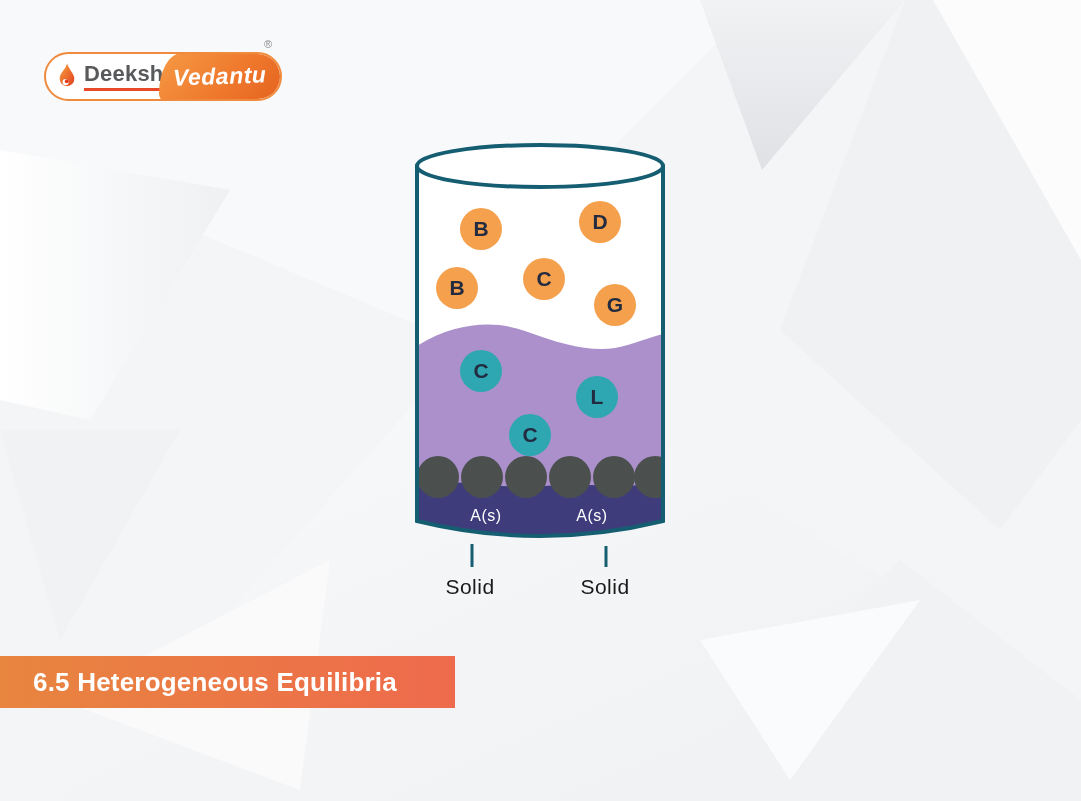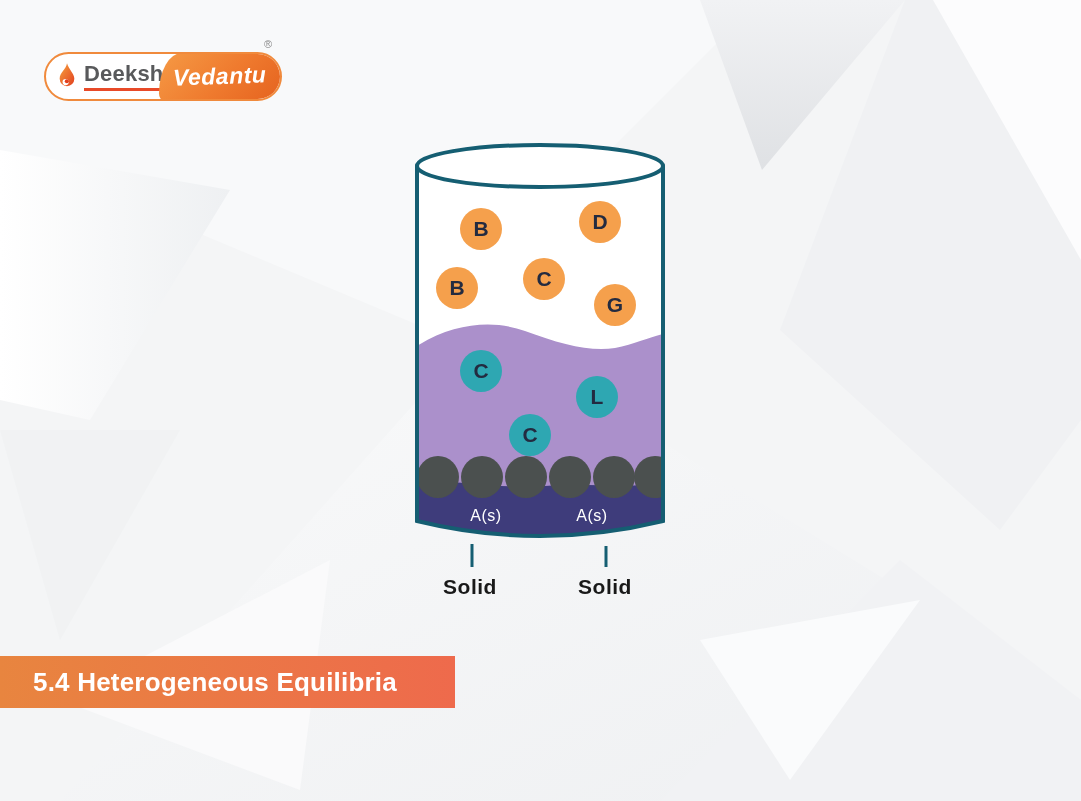--- a/index.html
+++ b/index.html
@@ -41,21 +41,21 @@
     position:absolute;width:42px;height:42px;border-radius:50%;
     display:flex;align-items:center;justify-content:center;
     font-size:21px;font-weight:700;
   }
   .phase-label{
     position:absolute;transform:translate(-50%,-50%);
     color:#ffffff;font-size:16px;font-weight:500;letter-spacing:.5px;white-space:nowrap;
   }
   .callout-label{
     position:absolute;transform:translate(-50%,-50%);
-    color:#191919;font-size:21px;font-weight:700;letter-spacing:.5px;white-space:nowrap;
+    color:#191919;font-size:21px;font-weight:400;letter-spacing:.5px;white-space:nowrap;
   }
 
   
   .banner{
     position:absolute;left:0;top:656px;width:455px;height:52px;
     background:linear-gradient(90deg,#e8853f 0%,#ee6a4c 100%);
     display:flex;align-items:center;
   }
   .banner-title{
     color:#ffffff;font-size:26px;font-weight:700;padding-left:33px;letter-spacing:.2px;
@@ -156,14 +156,14 @@
     <div class="particle" style="left: 460px; top: 350px; background: rgb(46, 167, 178); color: rgb(35, 43, 64);">C</div>
     <div class="particle" style="left: 576px; top: 376px; background: rgb(46, 167, 178); color: rgb(35, 43, 64);">L</div>
     <div class="particle" style="left: 509px; top: 414px; background: rgb(46, 167, 178); color: rgb(35, 43, 64);">C</div>
     <div class="phase-label" style="left: 486px; top: 516px;">A(s)</div>
     <div class="phase-label" style="left: 592px; top: 516px;">A(s)</div>
     <div class="callout-label" style="left: 470px; top: 587px;">Solid</div>
     <div class="callout-label" style="left: 605px; top: 587px;">Solid</div>
   </div>
 
 <div class="banner">
-  <span class="banner-title">5.4 Heterogeneous Equilibria</span>
+  <span class="banner-title">6.5 Heterogeneous Equilibria</span>
 </div>
 
 </body></html>

